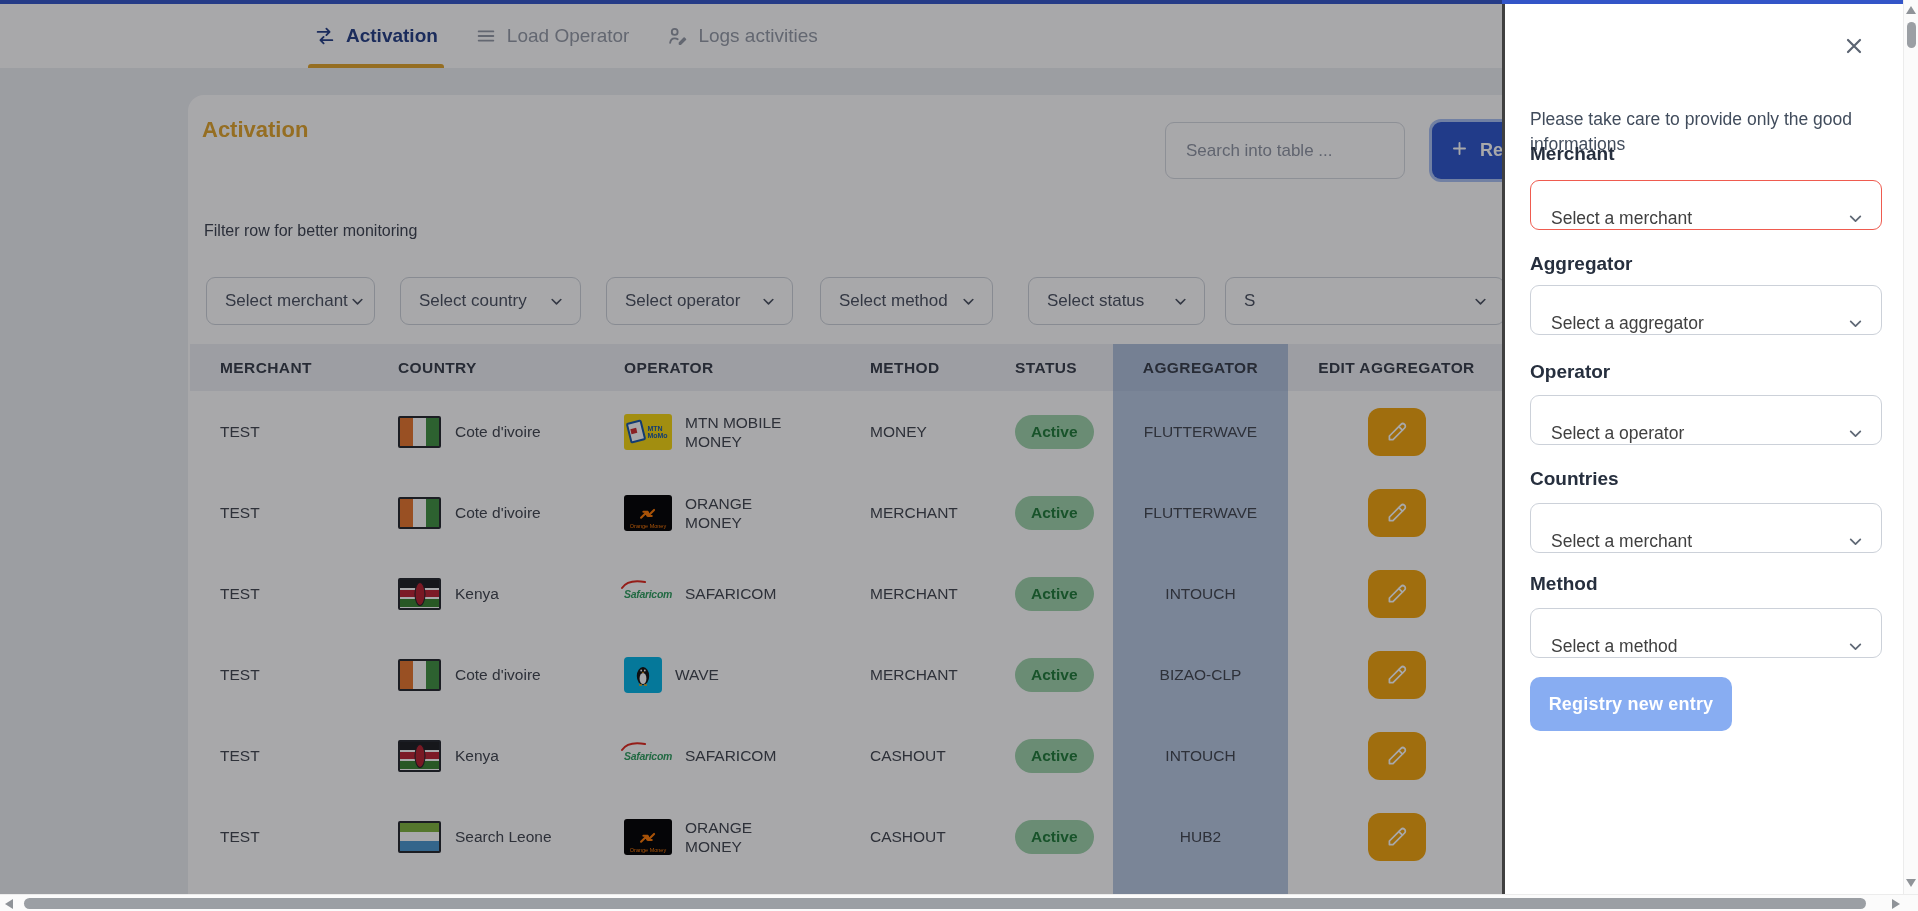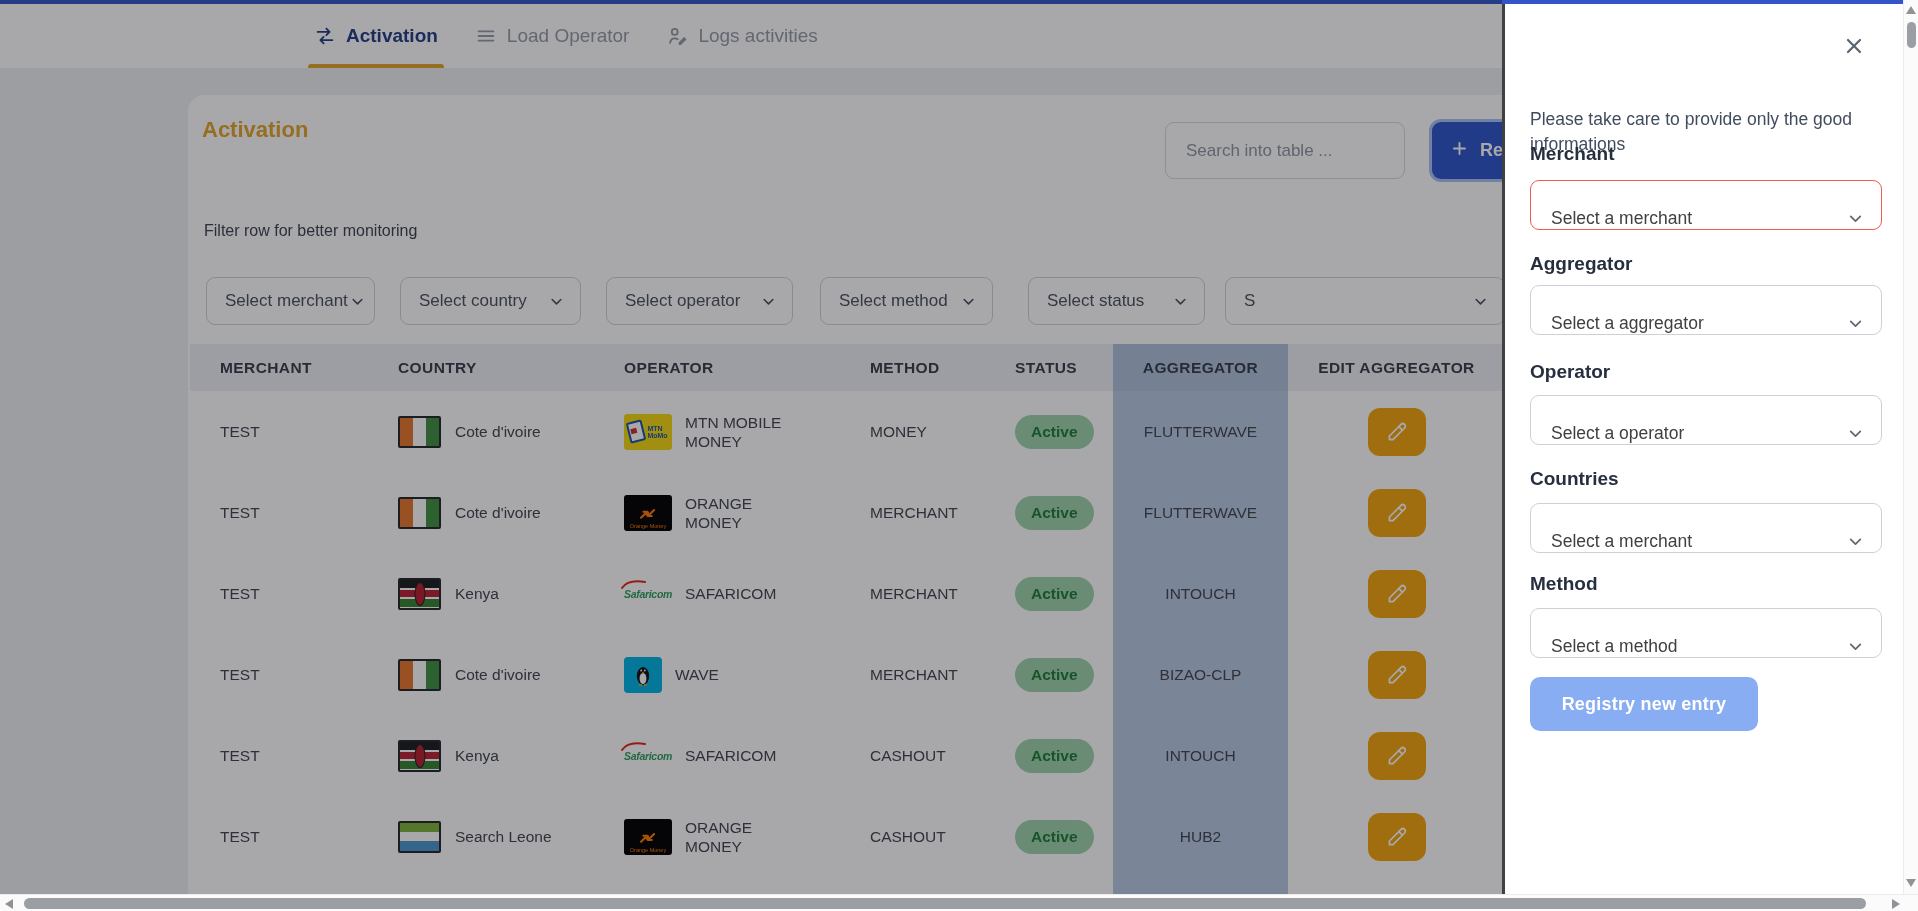--- a/index.html
+++ b/index.html
@@ -99,21 +99,21 @@
   .drawer-close{position:absolute;top:34px;right:36px;width:26px;height:26px;background:none;border:none;
     cursor:pointer;color:#5b6472;padding:0;}
   .drawer-close svg{width:24px;height:24px;}
   .drawer-note{position:absolute;left:25px;top:89px;width:356px;font-size:17.5px;line-height:25px;color:#414c5c;}
   .dlabel{position:absolute;left:25px;font-size:19px;font-weight:bold;color:#262f3e;}
   .dselect{position:absolute;left:25px;width:352px;height:50px;box-sizing:border-box;background:#fff;
     border:1px solid #ccd1d9;border-radius:9px;display:flex;align-items:flex-end;justify-content:space-between;
     padding:0 15px 0 20px;font-size:17.5px;color:#404040;cursor:pointer;}
   .dselect svg{width:21px;height:21px;color:#5f6875;}
   .dselect.invalid{border:1.5px solid var(--red);}
-  .drawer-submit{position:absolute;left:25px;top:677px;width:228px;height:54px;border:none;cursor:pointer;
+  .drawer-submit{position:absolute;left:25px;top:677px;width:202px;height:54px;border:none;cursor:pointer;
     background:var(--submit);color:#fff;font-size:18px;font-weight:bold;border-radius:10px;
     font-family:"Liberation Sans",sans-serif;letter-spacing:.2px;}
 
   
   .vsb{position:absolute;right:0;top:0;width:15px;height:894px;background:#fbfbfb;z-index:70;
     border-left:1px solid #ececec;box-sizing:border-box;}
   .vsb .thumb{position:absolute;left:3px;top:22px;width:9px;height:26px;background:#9b9fa4;border-radius:5px;}
   .tri{position:absolute;width:0;height:0;}
   .tri.up{left:2px;top:6px;border-left:5px solid transparent;border-right:5px solid transparent;
     border-bottom:8px solid #8f9398;}

